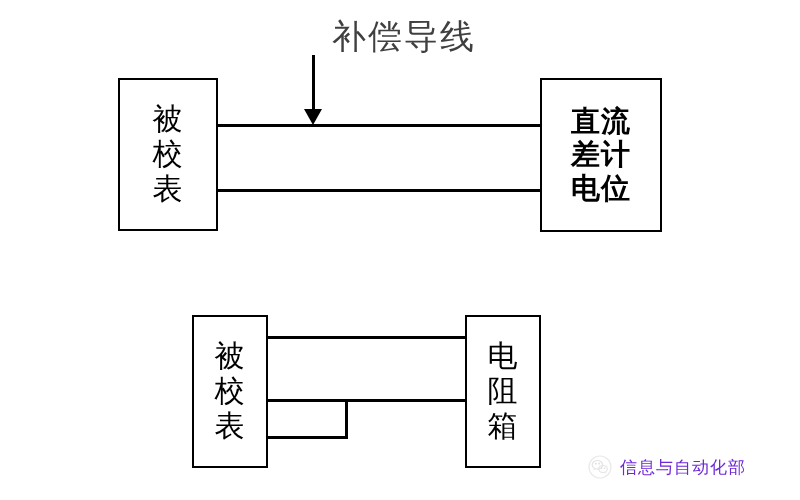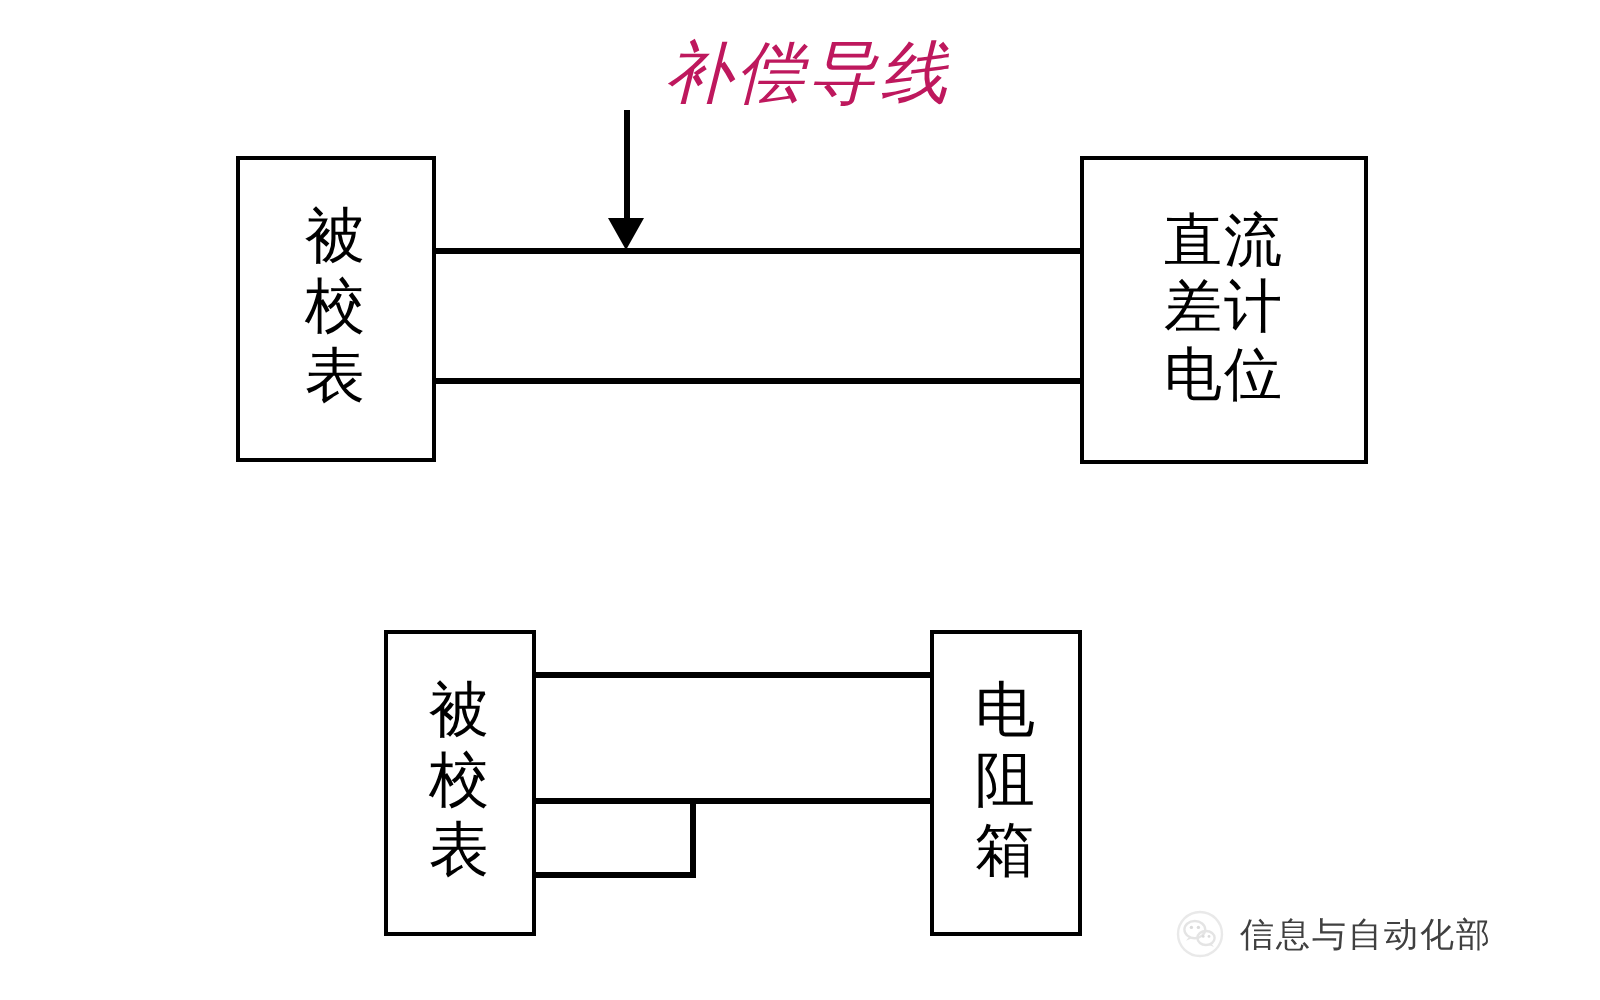--- a/index.html
+++ b/index.html
@@ -52,33 +52,32 @@
     position: absolute;
     width: 0;
     height: 0;
     border-left: 9px solid transparent;
     border-right: 9px solid transparent;
     border-top: 16px solid #000000;
   }
 
   .caption {
     position: absolute;
-    color: #be185d;
+    color: #404040;
     white-space: nowrap;
     letter-spacing: 2px;
-    font-style: italic;
   }
 
   
   .watermark {
     position: absolute;
     display: flex;
     align-items: center;
     gap: 8px;
-    color: #404040;
+    color: #6d28d9;
     font-size: 17px;
     letter-spacing: 1px;
     white-space: nowrap;
     font-family: "Liberation Sans", "DejaVu Sans", sans-serif;
   }
   .watermark .wm-icon {
     width: 24px;
     height: 24px;
     display: block;
     opacity: 0.55;
@@ -97,21 +96,21 @@
   <div class="wire wire-h" style="left:218px; top:124px; width:324px;"></div>
 
   <div class="wire wire-h" style="left:218px; top:189px; width:324px;"></div>
 
   <div class="box" style="left:118px; top:78px; width:100px; height:153px; font-size:30px;">
     <span class="glyph-line">被</span>
     <span class="glyph-line">校</span>
     <span class="glyph-line">表</span>
   </div>
 
-  <div class="box" style="left:540px; top:78px; width:144px; height:154px; font-size:29px;">
+  <div class="box" style="left:540px; top:78px; width:122px; height:154px; font-size:29px;font-weight:bold;">
     <span class="glyph-line">直流</span>
     <span class="glyph-line">差计</span>
     <span class="glyph-line">电位</span>
   </div>
 
   <div class="wire wire-h" style="left:268px; top:336px; width:199px;"></div>
 
   <div class="wire wire-h" style="left:268px; top:399px; width:199px;"></div>
 
   <div class="wire wire-h" style="left:268px; top:436px; width:80px;"></div>

